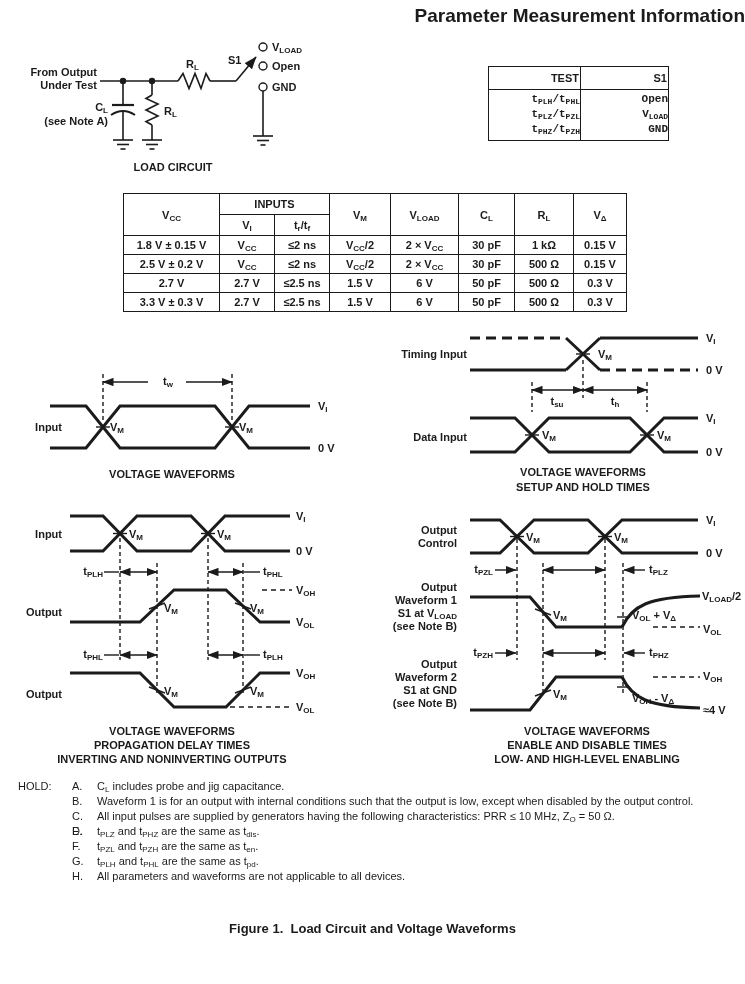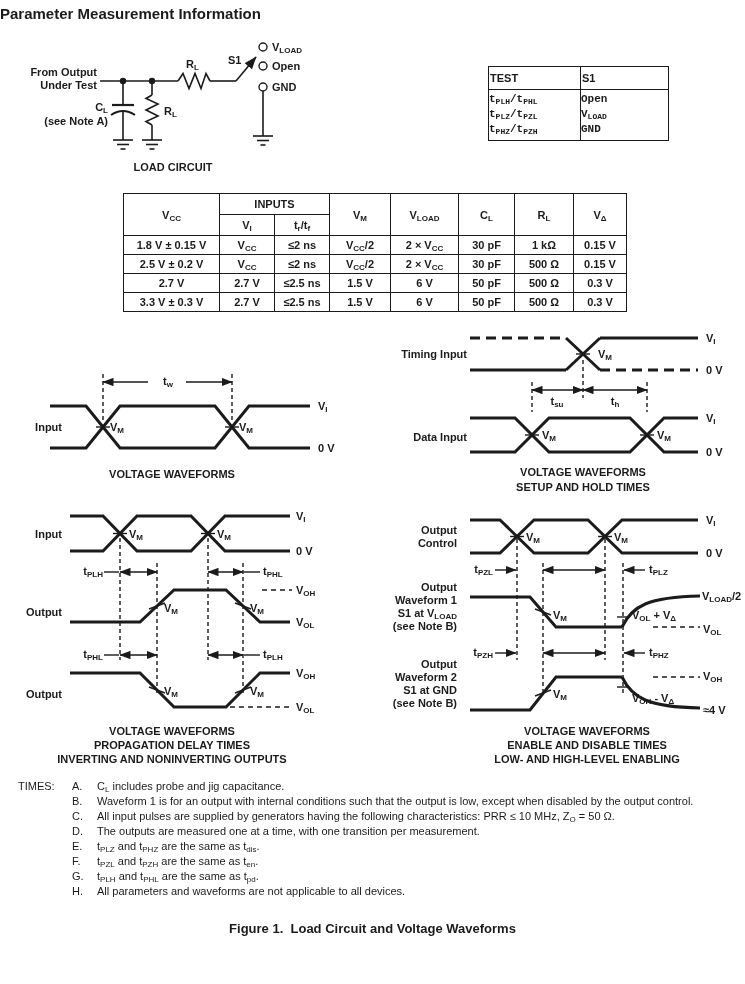--- a/index.html
+++ b/index.html
@@ -3,25 +3,25 @@
 <meta charset="utf-8">
 <style>
   html,body{margin:0;padding:0;background:#fff;}
   .page{position:relative;width:745px;height:984px;background:#fff;overflow:hidden;
         font-family:"Liberation Sans",sans-serif;color:#1b1b1b;}
   .abs{position:absolute;}
   .lbl{position:absolute;font-size:11px;font-weight:bold;line-height:12px;white-space:nowrap;color:#1b1b1b;}
   .cap{position:absolute;font-size:11px;font-weight:bold;line-height:13px;text-align:center;white-space:nowrap;}
   .rt{text-align:right;}
   sub{font-size:8px;line-height:0;vertical-align:-2px;}
-  .title{position:absolute;top:5px;left:0;width:100%;text-align:left;
-         font-size:15px;font-weight:bold;}
+  .title{position:absolute;top:5px;left:0;width:100%;text-align:right;
+         font-size:19px;font-weight:bold;}
   svg{position:absolute;left:0;top:0;}
   
-  .s1t{border-collapse:collapse;font-size:11px;font-weight:bold;text-align:left;}
+  .s1t{border-collapse:collapse;font-size:11px;font-weight:bold;text-align:right;}
   .s1t th{border:1.4px solid #1b1b1b;height:20px;font-size:11px;}
   .s1t td{border:1.4px solid #1b1b1b;padding:2px 0 3px 0;vertical-align:middle;font-family:Liberation Mono, monospace;}
   .s1t td div{line-height:15px;}
   .pt{border-collapse:collapse;font-size:11px;font-weight:bold;text-align:center;table-layout:fixed;}
   .pt td{border:1.2px solid #1b1b1b;padding:0;height:18px;vertical-align:middle;}
   .pt tr.hr td{height:20px;}
   
   .notes{position:absolute;left:18px;top:779px;width:722px;font-size:11px;line-height:15px;color:#1b1b1b;}
   .nrow{position:relative;padding-left:79px;}
   .nletter{position:absolute;left:54px;top:0;}
@@ -368,35 +368,34 @@
     <span class="lbl" style="left:333px;top:165px;">V<sub>OH</sub></span>
     <span class="lbl" style="left:262px;top:187px;">V<sub>OH</sub> - V<sub>Δ</sub></span>
     <span class="lbl" style="left:333px;top:199px;">≈4 V</span>
     <span class="cap" style="left:67px;top:220px;width:300px;">VOLTAGE WAVEFORMS</span>
     <span class="cap" style="left:67px;top:248px;width:300px;">LOW- AND HIGH-LEVEL ENABLING</span>
     <span class="cap" style="left:67px;top:234px;width:300px;">ENABLE AND DISABLE TIMES</span>
   </div>
 
   <div class="notes">
     <div class="nrow">
-      <span class="nhdr">TIMES:</span>
+      <span class="nhdr">HOLD:</span>
       <span class="nletter">A.</span>
       <span>C<sub>L</sub> includes probe and jig capacitance.</span>
     </div>
     <div class="nrow">
       <span class="nletter">B.</span>
       <span>Waveform 1 is for an output with internal conditions such that the output is low, except when disabled by the output control.</span>
     </div>
     <div class="nrow">
       <span class="nletter">C.</span>
       <span>All input pulses are supplied by generators having the following characteristics: PRR ≤ 10 MHz, Z<sub>O</sub> = 50 Ω.</span>
     </div>
     <div class="nrow">
       <span class="nletter">D.</span>
-      <span>The outputs are measured one at a time, with one transition per measurement.</span>
     </div>
     <div class="nrow">
       <span class="nletter">E.</span>
       <span>t<sub>PLZ</sub> and t<sub>PHZ</sub> are the same as t<sub>dis</sub>.</span>
     </div>
     <div class="nrow">
       <span class="nletter">F.</span>
       <span>t<sub>PZL</sub> and t<sub>PZH</sub> are the same as t<sub>en</sub>.</span>
     </div>
     <div class="nrow">

